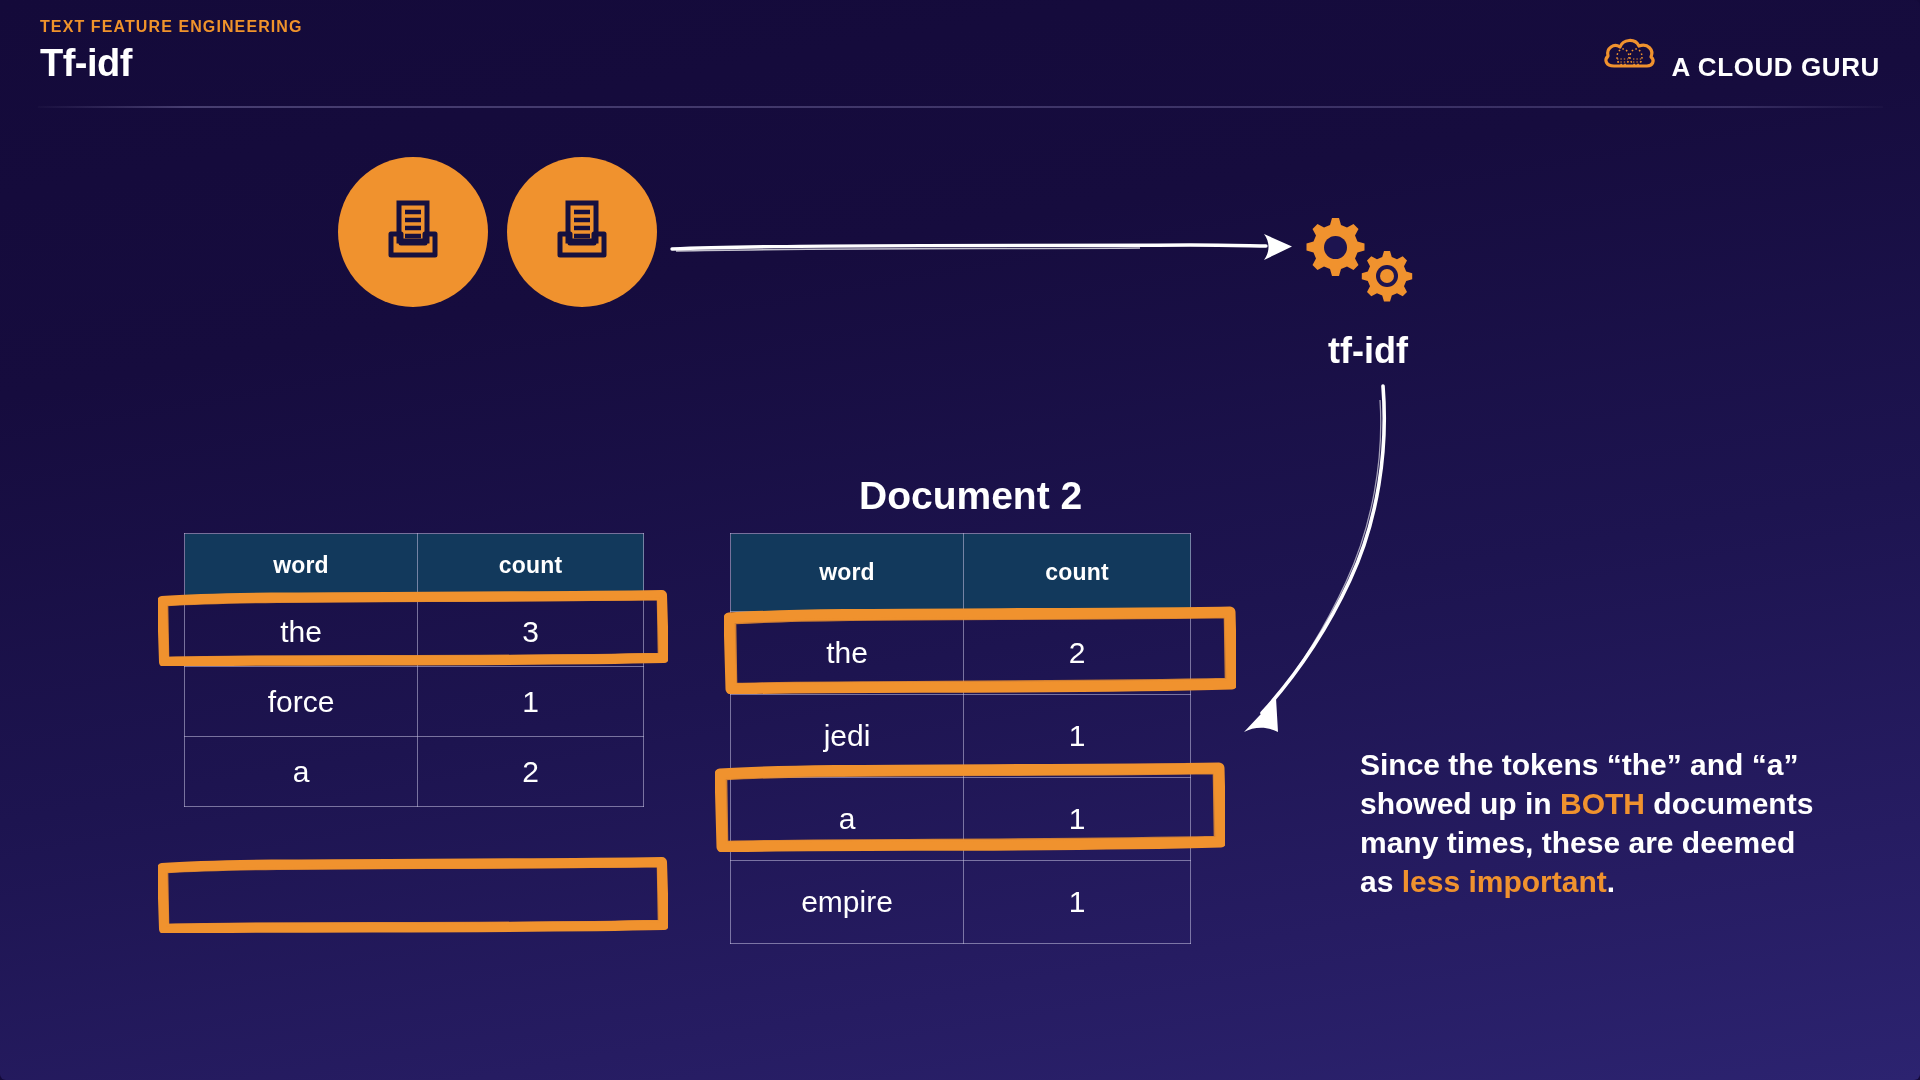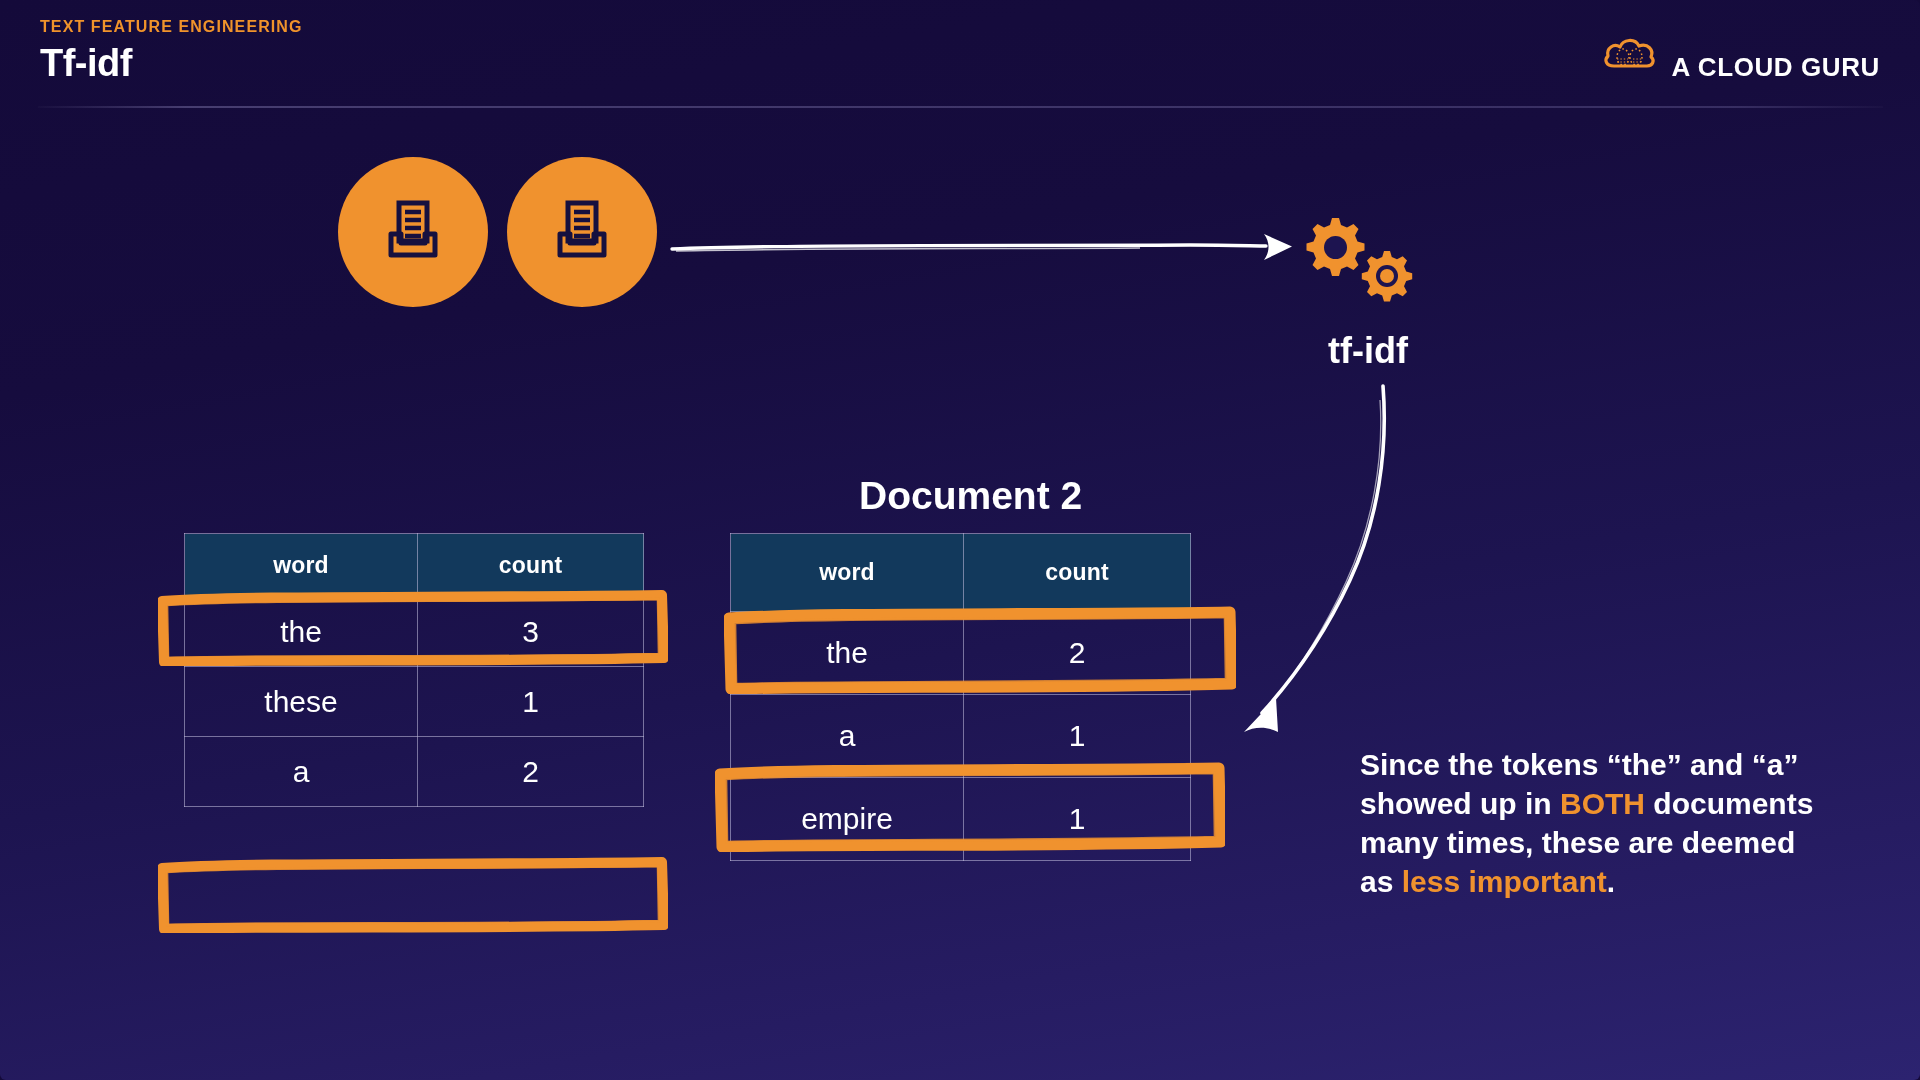--- a/index.html
+++ b/index.html
@@ -177,21 +177,21 @@
         <th>word</th>
         <th>count</th>
       </tr>
     </thead>
     <tbody>
       <tr>
         <td>the</td>
         <td>3</td>
       </tr>
       <tr>
-        <td>these</td>
+        <td>force</td>
         <td>1</td>
       </tr>
       <tr>
         <td>a</td>
         <td>2</td>
       </tr>
     </tbody>
   </table>
 
   <div class="doc-title" id="doc-title-2">Document 2</div>
@@ -205,20 +205,24 @@
         <th>word</th>
         <th>count</th>
       </tr>
     </thead>
     <tbody>
       <tr>
         <td>the</td>
         <td>2</td>
       </tr>
       <tr>
+        <td>jedi</td>
+        <td>1</td>
+      </tr>
+      <tr>
         <td>a</td>
         <td>1</td>
       </tr>
       <tr>
         <td>empire</td>
         <td>1</td>
       </tr>
     </tbody>
   </table>
 

